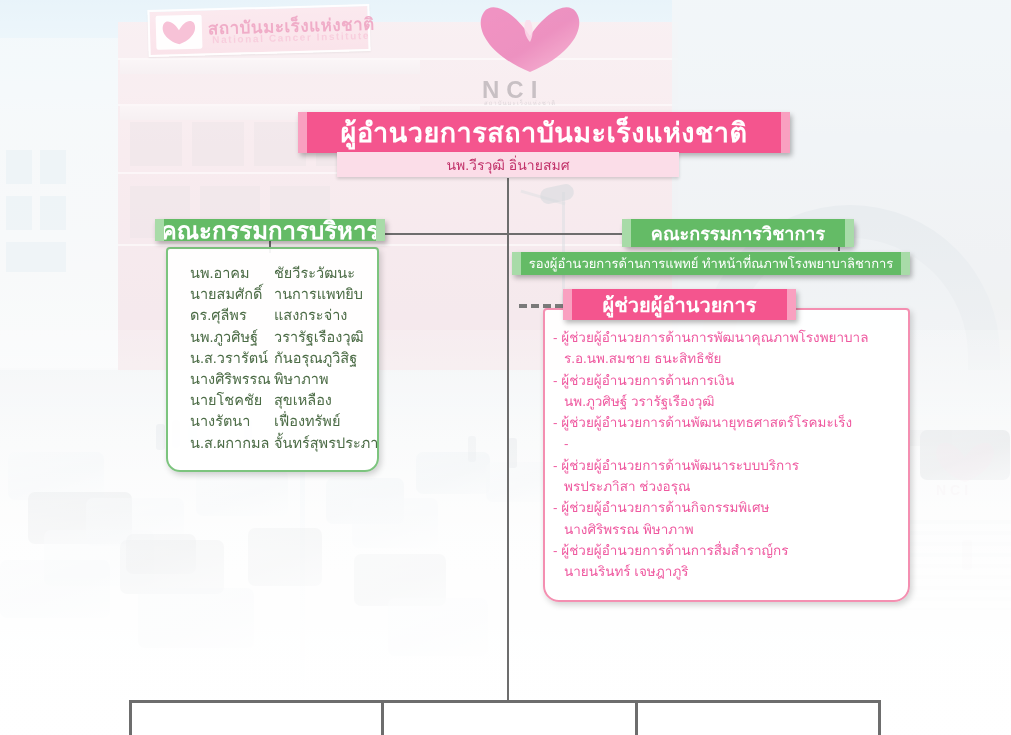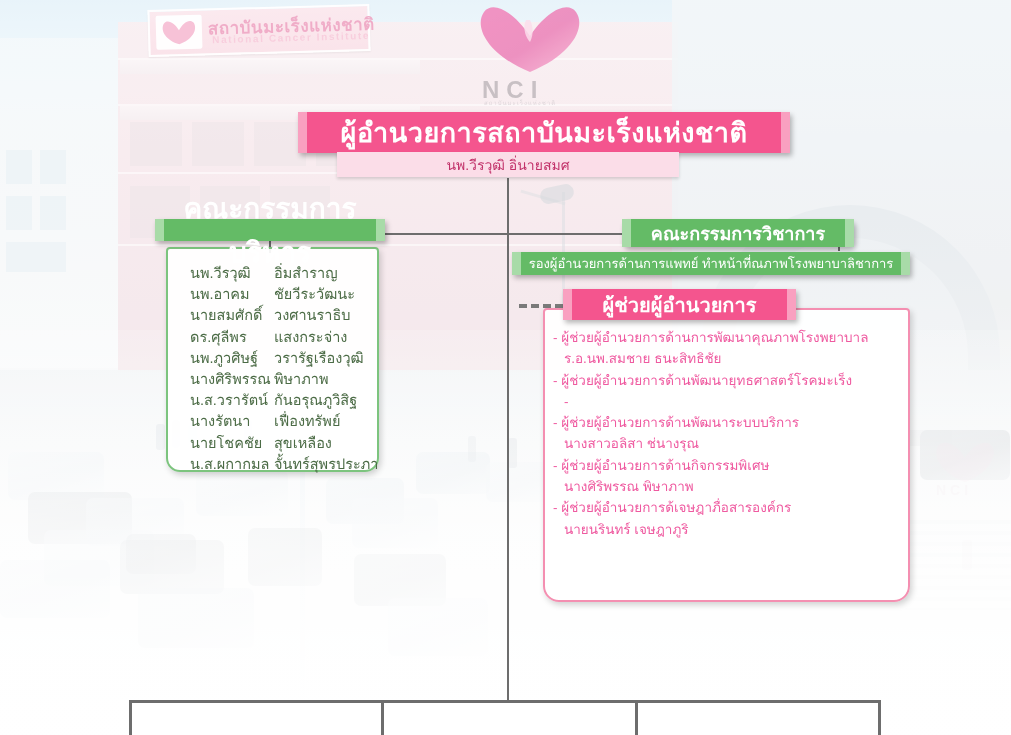--- a/index.html
+++ b/index.html
@@ -108,21 +108,21 @@
   .ribbon.pink{background:#f4558e;}
   .ribbon.pink .tab{background:#f9a0c0;}
   .ribbon.green{background:#64bb66;}
   .ribbon.green .tab{background:#a8dba8;}
 
   #title-ribbon{left:298px;top:112px;width:492px;height:41px;font-size:27px;letter-spacing:.5px;}
   #title-sub{position:absolute;left:337px;top:152px;width:342px;height:25px;
     background:#fbdde8;color:#c2326a;font-size:14px;display:flex;align-items:center;
     justify-content:center;box-shadow:0 2px 3px rgba(0,0,0,.15);}
 
-  #exec-ribbon{left:155px;top:219px;width:230px;height:22px;font-size:28px;text-align:center;}
+  #exec-ribbon{left:155px;top:219px;width:230px;height:22px;font-size:24px;}
   #acad-ribbon{left:622px;top:219px;width:232px;height:28px;font-size:18px;border-radius:6px;}
   #acad-sub{left:512px;top:252px;width:398px;height:23px;font-size:13px;font-weight:normal;}
   #assist-ribbon{left:563px;top:289px;width:233px;height:31px;font-size:20px;justify-content:center;}
 
   
   .card{position:absolute;background:rgba(255,255,255,.93);
     box-shadow:2px 3px 6px rgba(0,0,0,.18);}
   #exec-card{left:166px;top:247px;width:209px;height:221px;
     border:2px solid #7cc47e;border-radius:4px 4px 14px 14px;}
   #exec-list{padding:14px 0 0 22px;}
@@ -270,56 +270,52 @@
     <span class="tab r"></span>
     <span>ผู้อำนวยการสถาบันมะเร็งแห่งชาติ</span>
   </div>
   <div id="title-sub">
     <span>นพ.วีรวุฒิ อิ่นายสมศ</span>
   </div>
 
   <div id="exec-card" class="card">
     <div id="exec-list">
         <div class="exec-row">
-          <span class="t">นพ.วีรวุฒิ</span>
-          <span class="s">อิ่มสำราญ</span>
-        </div>
-        <div class="exec-row">
           <span class="t">นพ.อาคม</span>
           <span class="s">ชัยวีระวัฒนะ</span>
         </div>
         <div class="exec-row">
           <span class="t">นายสมศักดิ์</span>
-          <span class="s">วงศานราธิบ</span>
+          <span class="s">านการแพทยิบ</span>
         </div>
         <div class="exec-row">
           <span class="t">ดร.ศุลีพร</span>
           <span class="s">แสงกระจ่าง</span>
         </div>
         <div class="exec-row">
           <span class="t">นพ.ภูวศิษฐ์</span>
           <span class="s">วรารัฐเรืองวุฒิ</span>
         </div>
         <div class="exec-row">
+          <span class="t">น.ส.วรารัตน์</span>
+          <span class="s">กันอรุณภูวิสิฐ</span>
+        </div>
+        <div class="exec-row">
           <span class="t">นางศิริพรรณ</span>
           <span class="s">พิษาภาพ</span>
         </div>
         <div class="exec-row">
-          <span class="t">น.ส.วรารัตน์</span>
-          <span class="s">กันอรุณภูวิสิฐ</span>
+          <span class="t">นายโชคชัย</span>
+          <span class="s">สุขเหลือง</span>
         </div>
         <div class="exec-row">
           <span class="t">นางรัตนา</span>
           <span class="s">เฟื่องทรัพย์</span>
         </div>
         <div class="exec-row">
-          <span class="t">นายโชคชัย</span>
-          <span class="s">สุขเหลือง</span>
-        </div>
-        <div class="exec-row">
           <span class="t">น.ส.ผกากมล</span>
           <span class="s">จั้นทร์สุพรประภา</span>
         </div>
       </div>
   </div>
   <div id="exec-ribbon" class="ribbon green">
     <span class="tab l"></span>
     <span class="tab r"></span>
     <span>คณะกรรมการบริหาร</span>
   </div>
@@ -335,33 +331,37 @@
     <span>รองผู้อำนวยการด้านการแพทย์ ทำหน้าที่ณภาพโรงพยาบาลิชาการ</span>
   </div>
 
   <div id="assist-card" class="card">
     <div id="assist-list">
         <div class="as-item">
           <div class="role">ผู้ช่วยผู้อำนวยการด้านการพัฒนาคุณภาพโรงพยาบาล</div>
           <div class="person">ร.อ.นพ.สมชาย ธนะสิทธิชัย</div>
         </div>
         <div class="as-item">
+          <div class="role">ผู้ช่วยผู้อำนวยการด้านการเงิน</div>
+          <div class="person">นพ.ภูวศิษฐ์ วรารัฐเรืองวุฒิ</div>
+        </div>
+        <div class="as-item">
           <div class="role">ผู้ช่วยผู้อำนวยการด้านพัฒนายุทธศาสตร์โรคมะเร็ง</div>
           <div class="person">-</div>
         </div>
         <div class="as-item">
           <div class="role">ผู้ช่วยผู้อำนวยการด้านพัฒนาระบบบริการ</div>
-          <div class="person">นางสาวอลิสา ช่นางรุณ</div>
+          <div class="person">พรประภาิสา ช่วงอรุณ</div>
         </div>
         <div class="as-item">
           <div class="role">ผู้ช่วยผู้อำนวยการด้านกิจกรรมพิเศษ</div>
           <div class="person">นางศิริพรรณ พิษาภาพ</div>
         </div>
         <div class="as-item">
-          <div class="role">ผู้ช่วยผู้อำนวยการด้เจษฎาภื่อสารองค์กร</div>
+          <div class="role">ผู้ช่วยผู้อำนวยการด้านการสื่มสำราญ์กร</div>
           <div class="person">นายนรินทร์ เจษฎาภูริ</div>
         </div>
       </div>
   </div>
   <div id="assist-ribbon" class="ribbon pink">
     <span class="tab l"></span>
     <span class="tab r"></span>
     <span>ผู้ช่วยผู้อำนวยการ</span>
   </div>
 

